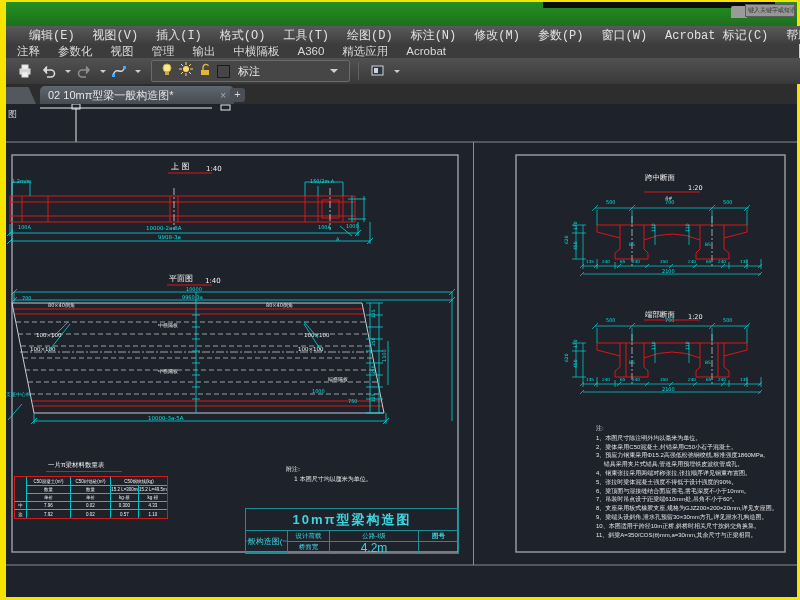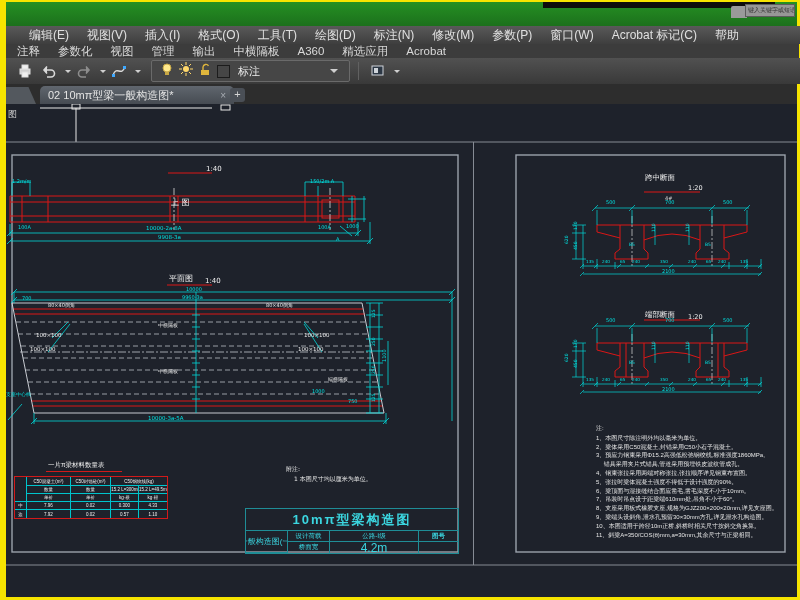--- a/index.html
+++ b/index.html
@@ -10,21 +10,21 @@
   
   .green{top:2px;height:24px;background:linear-gradient(#259023,#1c701c);}
   .g-black{position:absolute;left:537px;top:0;width:232px;height:6px;background:#0d0d0d;}
   .g-notch{position:absolute;right:50px;top:4px;width:16px;height:12px;background:#9a9a9a;border-radius:2px 2px 0 0;}
   .g-search{position:absolute;right:2px;top:2px;width:44px;height:11px;background:#979797;border:1px solid #5c5c5c;
             font-size:6px;line-height:10px;color:#333;padding:0 2px;overflow:hidden;white-space:nowrap;}
 
   
   .menubar{top:26px;height:18px;background:linear-gradient(#595959,#3e3e3e);display:flex;align-items:center;
            padding-left:14px;font-size:12px;color:#e0e0e0;}
-  .menubar span{padding:1px 9px;white-space:nowrap;cursor:default;}
+  .menubar span{padding:1px 9px;white-space:nowrap;cursor:default;font-family:Liberation Mono, monospace;}
   .ribbon{top:44px;height:14px;background:#3c3c3c;display:flex;align-items:center;padding-left:2px;
           font-size:11.5px;color:#d9d9d9;}
   .ribbon span{padding:0 9px;white-space:nowrap;}
   .caret{width:0;height:0;border-left:4px solid transparent;border-right:4px solid transparent;border-top:4px solid #cfcfcf;display:inline-block;}
   .caret.sm{border-left-width:3px;border-right-width:3px;border-top-width:3px;margin-left:3px;}
 
   
   .toolbar{top:58px;height:26px;background:linear-gradient(#515151,#393939);display:flex;align-items:center;
            gap:2px;padding-left:8px;}
   .tb-btn{width:22px;height:22px;display:flex;align-items:center;justify-content:center;}
@@ -286,21 +286,21 @@
       <use href="#secArt"></use>
       <use href="#secArt" transform="translate(0,118)"></use>
       <g stroke="#db1616" fill="none">
         <path d="M644 192 H700 M644 320 H700"></path>
         <path d="M626 343 V377 M718 343 V377"></path>
       </g>
     </svg>
 
     <div>
         <span class="lbl" style="left: 2px; top: 6px; color: rgb(208, 208, 208); font-size: 9px;">图</span>
-        <span class="lbl" style="left: 165px; top: 59px; color: rgb(240, 240, 240); font-size: 8px; margin-top: 36px;">上  图</span>
+        <span class="lbl" style="left: 165px; top: 59px; color: rgb(240, 240, 240); font-size: 8px;">上  图</span>
         <span class="lbl" style="left: 200px; top: 62px; color: rgb(240, 240, 240); font-size: 7px;">1:40</span>
         <span class="lbl" style="left: 6px; top: 75px; color: rgb(0, 224, 224); font-size: 5px;">1.2m/m</span>
         <span class="lbl" style="left: 304px; top: 75px; color: rgb(0, 224, 224); font-size: 5px;">150/2m A</span>
         <span class="lbl" style="left: 12px; top: 121px; color: rgb(0, 224, 224); font-size: 5px;">100A</span>
         <span class="lbl" style="left: 312px; top: 121px; color: rgb(0, 224, 224); font-size: 5px;">100A</span>
         <span class="lbl" style="left: 340px; top: 120px; color: rgb(0, 224, 224); font-size: 5px;">1000</span>
         <span class="lbl" style="left: 140px; top: 122px; color: rgb(0, 224, 224); font-size: 5.5px;">10000-2a-8A</span>
         <span class="lbl" style="left: 152px; top: 131px; color: rgb(0, 224, 224); font-size: 5.5px;">9908-3a</span>
         <span class="lbl" style="left: 330px; top: 133px; color: rgb(0, 224, 224); font-size: 5px;">A</span>
         <span class="lbl" style="left: 163px; top: 171px; color: rgb(240, 240, 240); font-size: 8px;">平面图</span>

